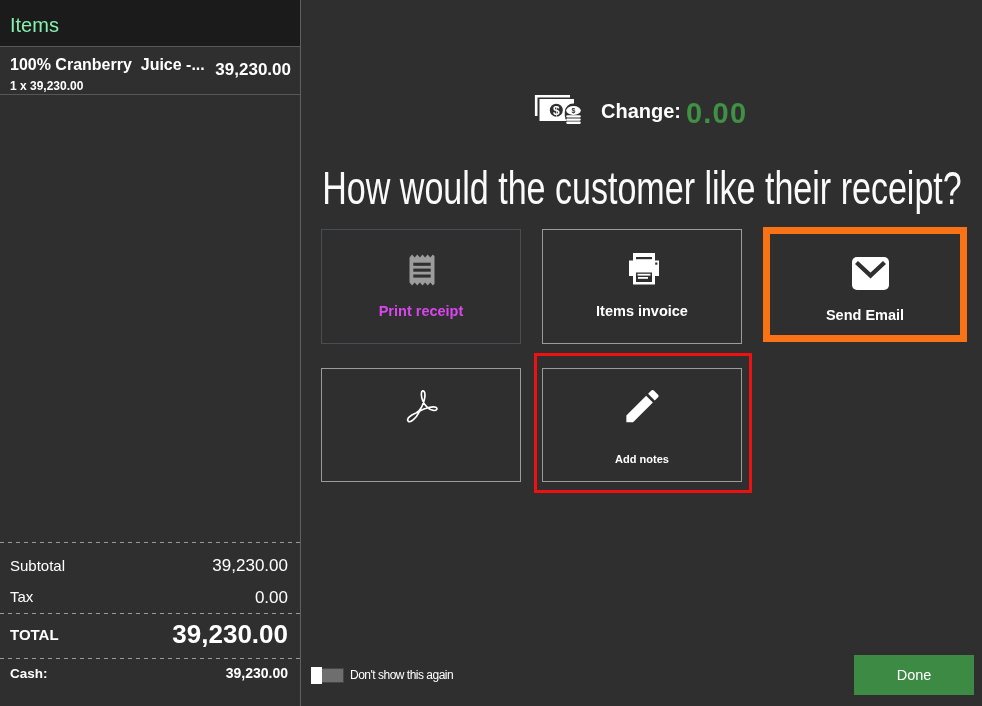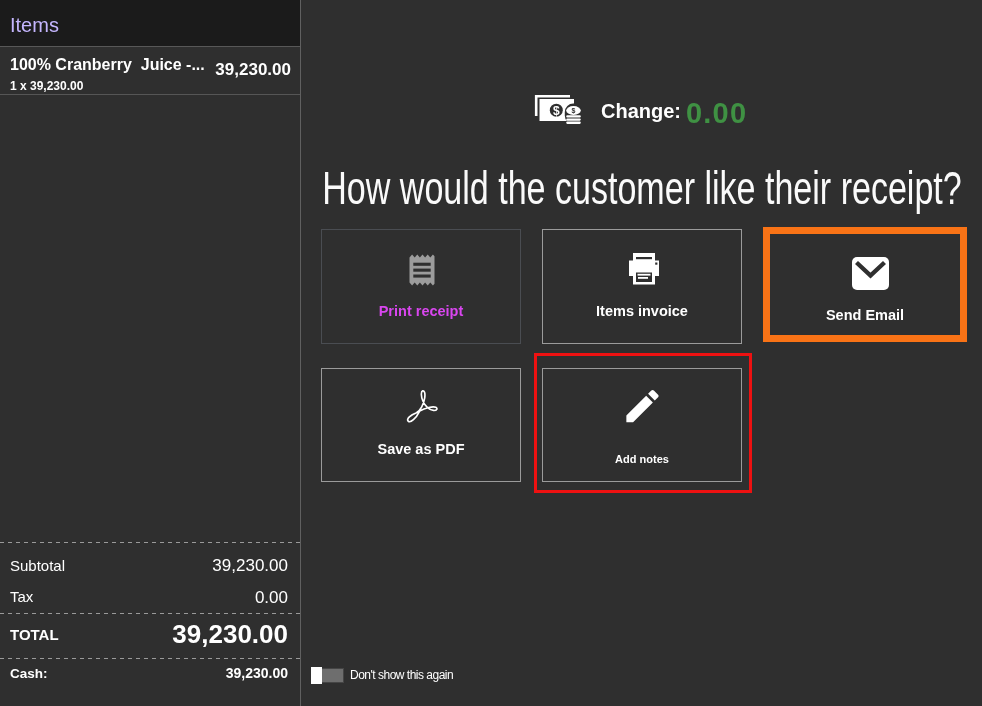--- a/index.html
+++ b/index.html
@@ -7,21 +7,21 @@
   body { background:#2f2f2f; font-family:"Liberation Sans", sans-serif; position:relative; color:#fff; }
   .abs { position:absolute; }
   .hdr { background:#1b1b1b; border-bottom:1px solid #585858; }
   .dash { height:1px; background:repeating-linear-gradient(90deg,#9a9a9a 0 4px,transparent 4px 8px); }
 </style>
 </head>
 <body>
 
 <div class="abs" style="left:0; top:0; width:301px; height:706px; border-right:1px solid #606060;">
   <div class="hdr abs" style="left:0; top:0; width:100%; height:47px;">
-    <div class="abs" style="left:10px; top:14px; font-size:20px; font-weight:400; color:#c4b5fd;">Items</div>
+    <div class="abs" style="left:10px; top:14px; font-size:20px; font-weight:400; color:#86efac;">Items</div>
   </div>
 
   <div class="abs" style="left:0; top:47px; width:100%; height:48px; border-bottom:1px solid #565656;">
     <div class="abs" style="left:10px; top:8.5px; font-size:16px; font-weight:700; white-space:nowrap;">100% Cranberry&nbsp; Juice -...</div>
     <div class="abs" style="left:10px; top:31.5px; font-size:12px; font-weight:700;">1 x 39,230.00</div>
     <div class="abs" style="right:9px; top:13px; font-size:17px; font-weight:700;">39,230.00</div>
   </div>
 
   <div class="dash abs" style="left:0; top:542px; width:100%;"></div>
   <div class="abs" style="left:10px; top:556.5px; font-size:15px;">Subtotal</div>
@@ -82,29 +82,29 @@
       <rect x="0" y="0" width="37" height="33" rx="5" fill="#fff"></rect>
       <path d="M4.5 5.5 L18.5 18.5 L32.5 5.5" fill="none" stroke="#2f2f2f" stroke-width="4.4"></path>
     </svg>
     <div class="abs" style="left:0; top:73px; width:100%; text-align:center; font-size:14.5px; font-weight:700; color:#fff;">Send Email</div>
   </div>
 
   <div class="abs" style="left:19px; top:368px; width:200px; height:114px; border:1px solid #9b9b9b;">
     <svg class="abs" style="left:83px; top:19.5px;" width="33" height="35" viewBox="0 0 36 38">
       <path d="M16 24 C12 32 6 37.5 3.5 35 C1 32.5 6.5 28 12 26 C17 24 20.5 16 21.5 9.5 C22.3 4 21 1.5 19.2 2 C17.2 2.6 17.5 8 19.5 13 C21.6 18 26.5 23 31 23.3 C35 23.6 36 21 33.5 19.8 C30.5 18.4 22 20.5 16 24 Z" fill="none" stroke="#fff" stroke-width="1.8"></path>
     </svg>
-    <div class="abs" style="left:0; top:72px; width:100%; text-align:center; font-size:14.5px; font-weight:700; color:#fff;">Save as PDF</div>
   </div>
   <div class="abs" style="left:240px; top:368px; width:200px; height:114px; border:1px solid #9b9b9b;">
     <svg class="abs" style="left:78px; top:14.5px;" width="39" height="41" viewBox="0 0 21.8 22.2">
       <path d="M3 17.25V21h3.75L17.81 9.94l-3.75-3.75L3 17.25zM20.71 7.04c.39-.39.39-1.02 0-1.41l-2.34-2.34c-.39-.39-1.02-.39-1.41 0l-1.83 1.83 3.75 3.75 1.83-1.83z" fill="#fff"></path>
     </svg>
     <div class="abs" style="left:0; top:72px; width:100%; text-align:center; font-size:11px; font-weight:700; color:#fff;margin-top:12px;">Add notes</div>
   </div>
 
   <div class="abs" style="left:232px; top:353px; width:218px; height:140px; border:3px solid #ee1111;"></div>
 
   <div class="abs" style="left:9px; top:667px; width:34px; height:17px;">
     <div class="abs" style="left:0; top:0.5px; width:33px; height:15px; background:#6e6e6e; border:1px solid #454545;"></div>
     <div class="abs" style="left:0; top:-0.5px; width:11px; height:17px; background:#fff;"></div>
   </div>
   <div class="abs" style="left:48px; top:668px; font-size:12px; letter-spacing:-0.5px; font-weight:400;">Don't show this again</div>
+  <div class="abs" style="left:552px; top:655px; width:120px; height:40px; background:#3c8a43; text-align:center; line-height:40px; font-size:14.5px; color:#fff;">Done</div>
 </div>
 
 </body></html>

